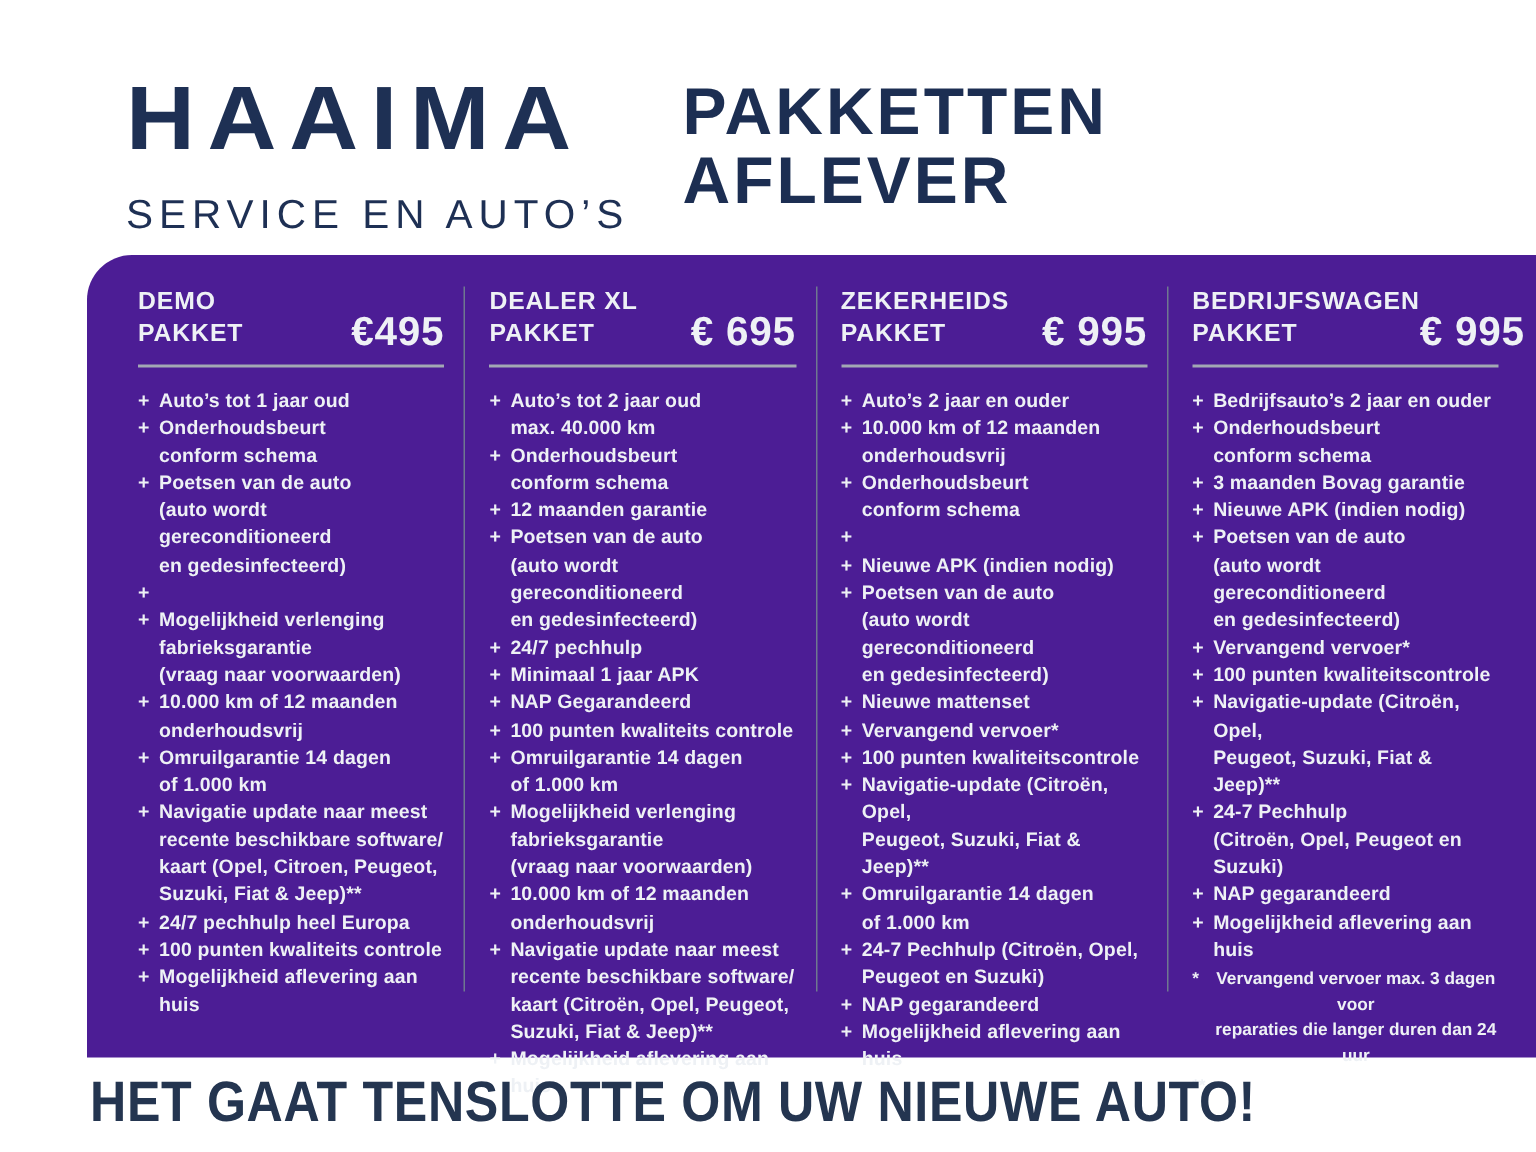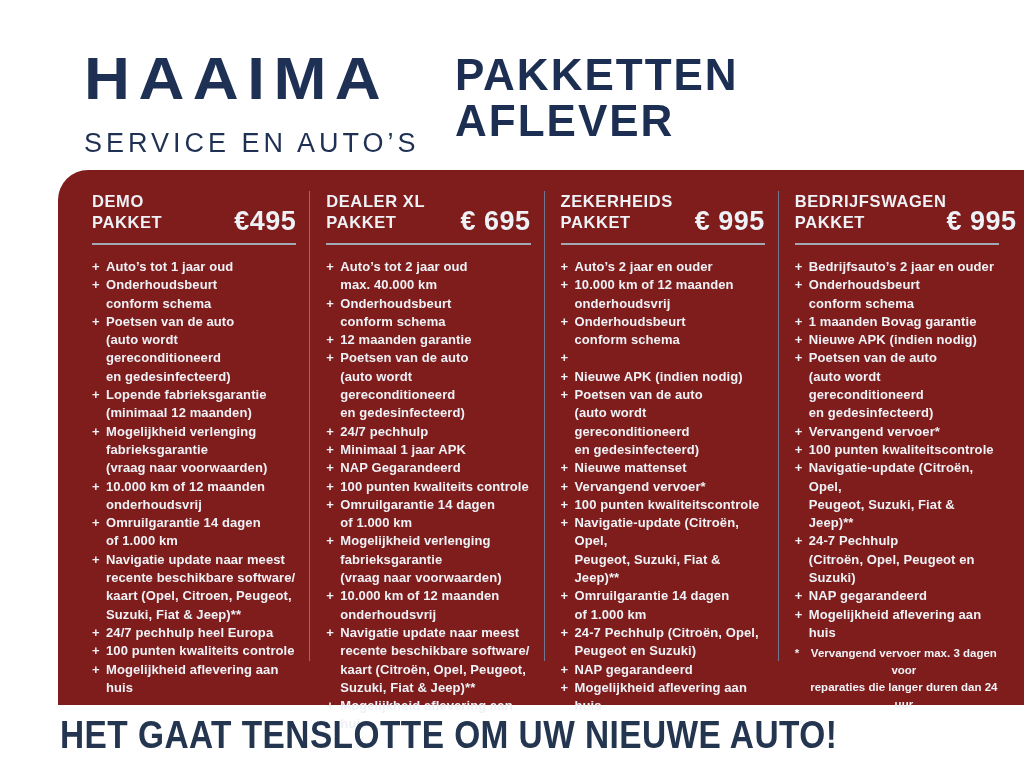--- a/index.html
+++ b/index.html
@@ -49,21 +49,21 @@
   }
   .page-title span { display: block; }
 
   
   .panel {
     position: absolute;
     left: 58px;
     right: 0;
     top: 170px;
     height: 535px;
-    background: #7f1d1d;
+    background: #4c1d95;
     border-top-left-radius: 30px;
     box-sizing: border-box;
     padding: 21px 12px 44px 34px;
     display: flex;
     color: #eef1f5;
   }
   .pkg-col {
     flex: 1 1 0;
     display: flex;
     flex-direction: column;
@@ -173,22 +173,20 @@
 conform schema</span>
           </li>
           <li>
             <span class="plus">+</span>
             <span class="item-text">Poetsen van de auto
 (auto wordt gereconditioneerd
 en gedesinfecteerd)</span>
           </li>
           <li>
             <span class="plus">+</span>
-            <span class="item-text">Lopende fabrieksgarantie
-(minimaal 12 maanden)</span>
           </li>
           <li>
             <span class="plus">+</span>
             <span class="item-text">Mogelijkheid verlenging
 fabrieksgarantie
 (vraag naar voorwaarden)</span>
           </li>
           <li>
             <span class="plus">+</span>
             <span class="item-text">10.000 km of 12 maanden
@@ -377,21 +375,21 @@
             <span class="plus">+</span>
             <span class="item-text">Bedrijfsauto’s 2 jaar en ouder</span>
           </li>
           <li>
             <span class="plus">+</span>
             <span class="item-text">Onderhoudsbeurt
 conform schema</span>
           </li>
           <li>
             <span class="plus">+</span>
-            <span class="item-text">1 maanden Bovag garantie</span>
+            <span class="item-text">3 maanden Bovag garantie</span>
           </li>
           <li>
             <span class="plus">+</span>
             <span class="item-text">Nieuwe APK (indien nodig)</span>
           </li>
           <li>
             <span class="plus">+</span>
             <span class="item-text">Poetsen van de auto
 (auto wordt gereconditioneerd
 en gedesinfecteerd)</span>

